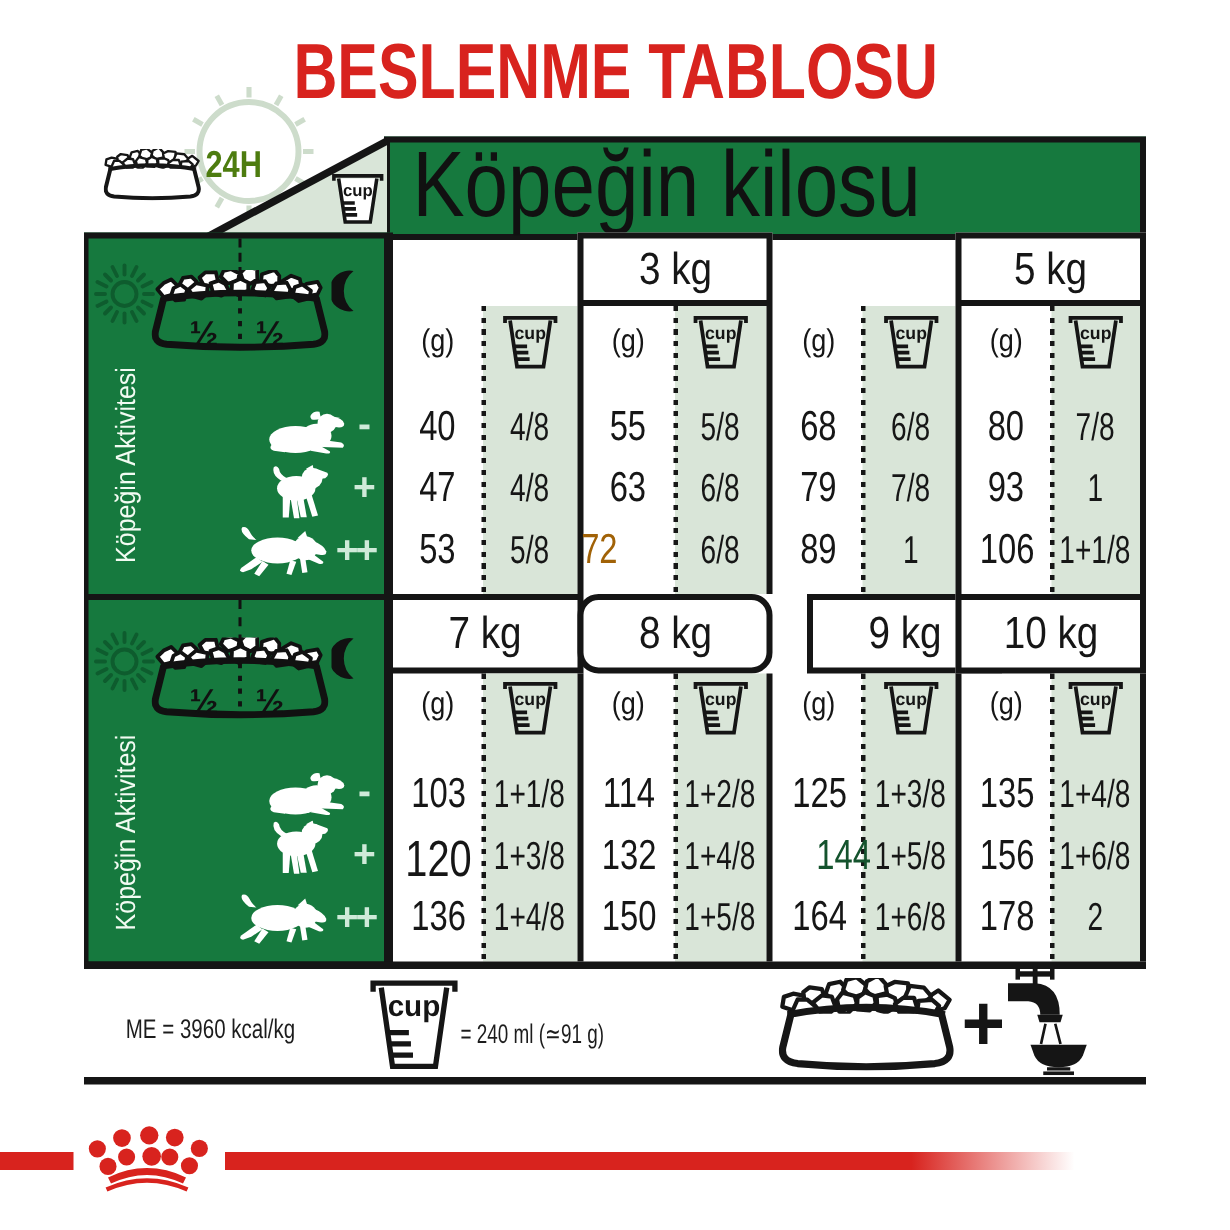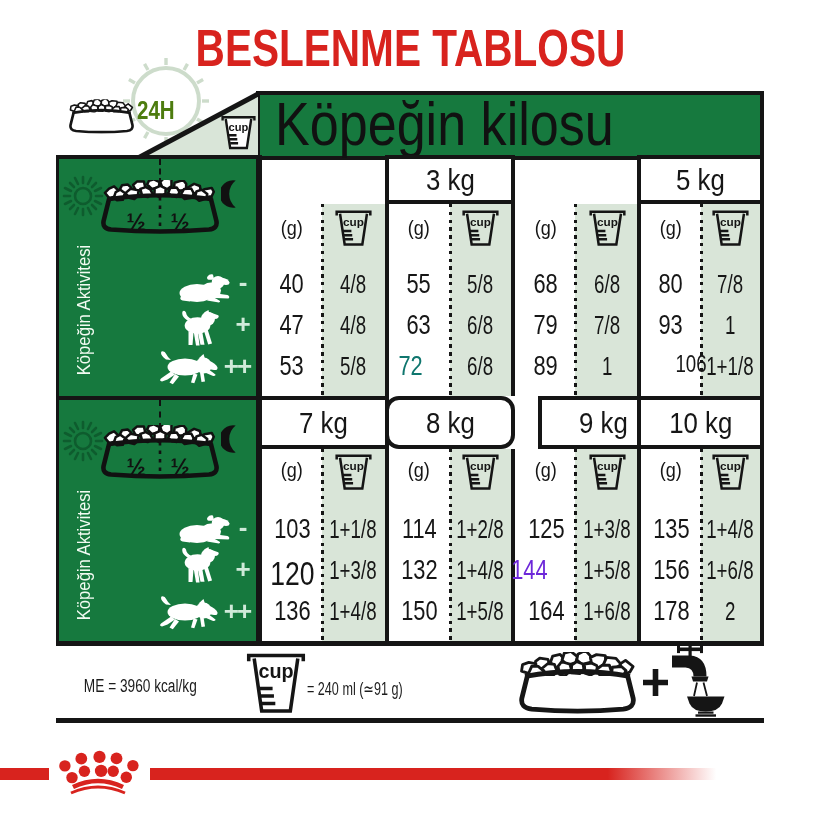--- a/index.html
+++ b/index.html
@@ -196,29 +196,29 @@
 <div class="abs" style="left:567px;top:310px;width:80px;text-align:center;font-size:26px;color:#161616;"><span class="cx" style="transform:scaleX(.72);">7/8</span></div>
 
 <div class="abs" style="left:631px;top:309px;width:80px;text-align:center;font-size:28px;color:#161616;"><span class="cx">93</span></div>
 
 <div class="abs" style="left:690px;top:310px;width:80px;text-align:center;font-size:26px;color:#161616;"><span class="cx" style="transform:scaleX(.72);">1</span></div>
 
 <div class="abs" style="left:252px;top:350px;width:80px;text-align:center;font-size:28px;color:#161616;"><span class="cx">53</span></div>
 
 <div class="abs" style="left:313px;top:351px;width:80px;text-align:center;font-size:26px;color:#161616;"><span class="cx" style="transform:scaleX(.72);">5/8</span></div>
 
-<div class="abs" style="left:371px;top:350px;width:80px;text-align:center;font-size:28px;color:#0f766e;"><span class="cx">72</span></div>
+<div class="abs" style="left:360px;top:350px;width:80px;text-align:center;font-size:28px;color:#a16207;"><span class="cx">72</span></div>
 
 <div class="abs" style="left:440px;top:351px;width:80px;text-align:center;font-size:26px;color:#161616;"><span class="cx" style="transform:scaleX(.72);">6/8</span></div>
 
 <div class="abs" style="left:506px;top:350px;width:80px;text-align:center;font-size:28px;color:#161616;"><span class="cx">89</span></div>
 
 <div class="abs" style="left:567px;top:351px;width:80px;text-align:center;font-size:26px;color:#161616;"><span class="cx" style="transform:scaleX(.72);">1</span></div>
 
-<div class="abs" style="left:631px;top:350px;width:80px;text-align:right;font-size:24px;color:#161616;"><span class="cx">106</span></div>
+<div class="abs" style="left:631px;top:350px;width:80px;text-align:center;font-size:28px;color:#161616;"><span class="cx">106</span></div>
 
 <div class="abs" style="left:690px;top:351px;width:80px;text-align:center;font-size:26px;color:#161616;"><span class="cx" style="transform:scaleX(.72);">1+1/8</span></div>
 
 <div class="kgrow" style="left:256px;top:396px;width:133px;height:53px;border-left-width:6px;">
       <span class="cx9">7 kg</span>
     </div>
 
 <div class="kgrow" style="left:385px;top:396px;width:130px;height:53px;border-left-width:4px;border-radius:14px;">
       <span class="cx9">8 kg</span>
     </div>
@@ -318,21 +318,21 @@
 <div class="abs" style="left:690px;top:514px;width:80px;text-align:center;font-size:26px;color:#161616;"><span class="cx" style="transform:scaleX(.72);">1+4/8</span></div>
 
 <div class="abs" style="left:252px;top:554px;width:80px;text-align:center;font-size:34px;color:#161616;"><span class="cx">120</span></div>
 
 <div class="abs" style="left:313px;top:555px;width:80px;text-align:center;font-size:26px;color:#161616;"><span class="cx" style="transform:scaleX(.72);">1+3/8</span></div>
 
 <div class="abs" style="left:379px;top:554px;width:80px;text-align:center;font-size:28px;color:#161616;"><span class="cx">132</span></div>
 
 <div class="abs" style="left:440px;top:555px;width:80px;text-align:center;font-size:26px;color:#161616;"><span class="cx" style="transform:scaleX(.72);">1+4/8</span></div>
 
-<div class="abs" style="left:506px;top:554px;width:80px;text-align:left;font-size:28px;color:#6d28d9;"><span class="cx">144</span></div>
+<div class="abs" style="left:506px;top:554px;width:80px;text-align:right;font-size:28px;color:#14532d;"><span class="cx">144</span></div>
 
 <div class="abs" style="left:567px;top:555px;width:80px;text-align:center;font-size:26px;color:#161616;"><span class="cx" style="transform:scaleX(.72);">1+5/8</span></div>
 
 <div class="abs" style="left:631px;top:554px;width:80px;text-align:center;font-size:28px;color:#161616;"><span class="cx">156</span></div>
 
 <div class="abs" style="left:690px;top:555px;width:80px;text-align:center;font-size:26px;color:#161616;"><span class="cx" style="transform:scaleX(.72);">1+6/8</span></div>
 
 <div class="abs" style="left:252px;top:595px;width:80px;text-align:center;font-size:28px;color:#161616;"><span class="cx">136</span></div>
 
 <div class="abs" style="left:313px;top:596px;width:80px;text-align:center;font-size:26px;color:#161616;"><span class="cx" style="transform:scaleX(.72);">1+4/8</span></div>

